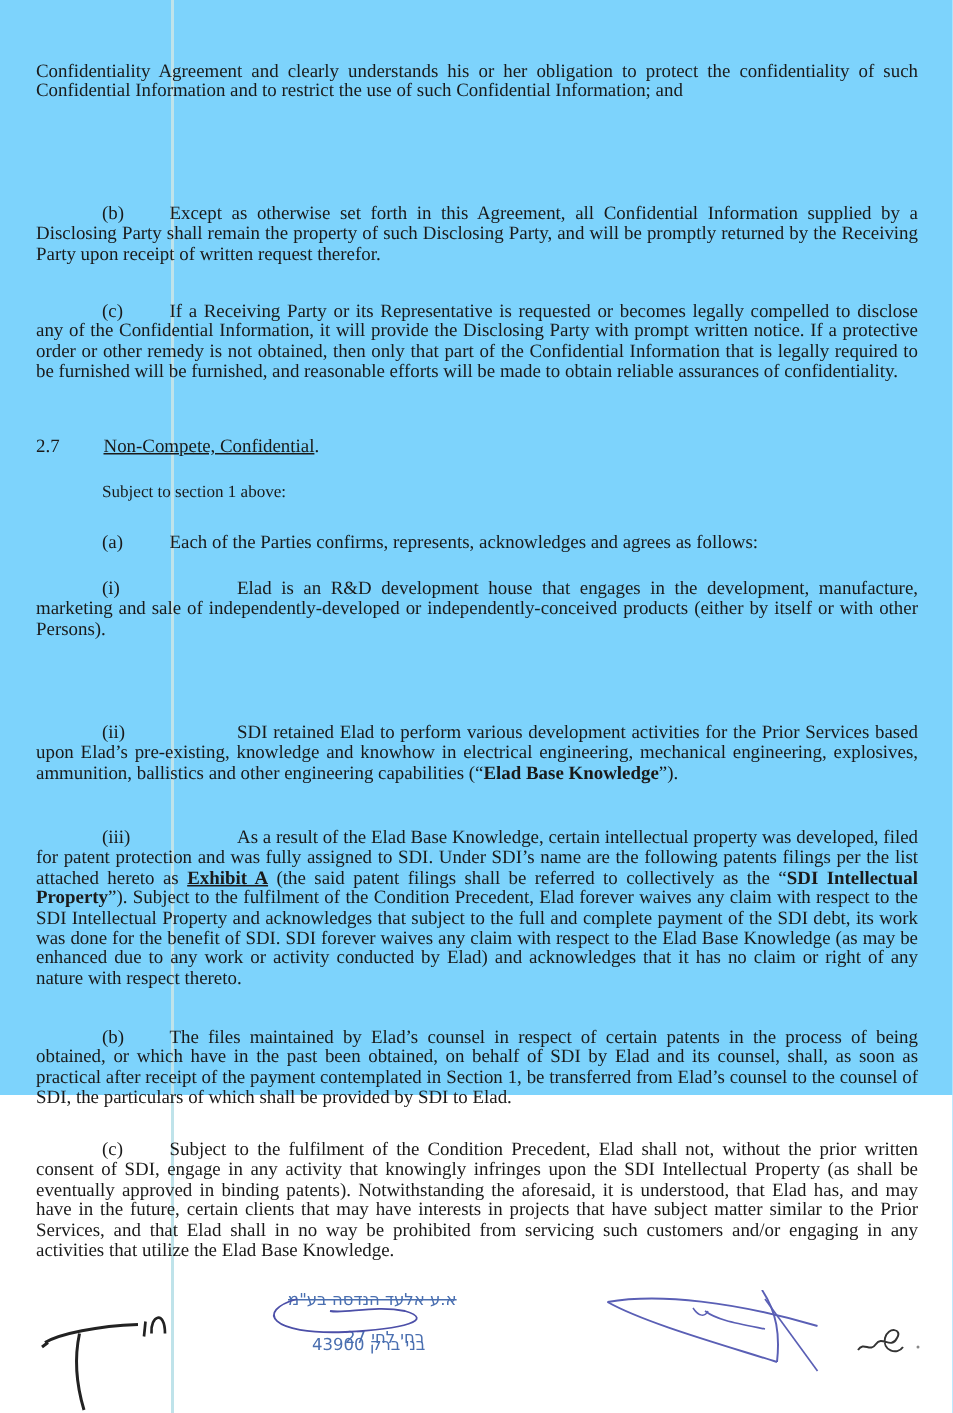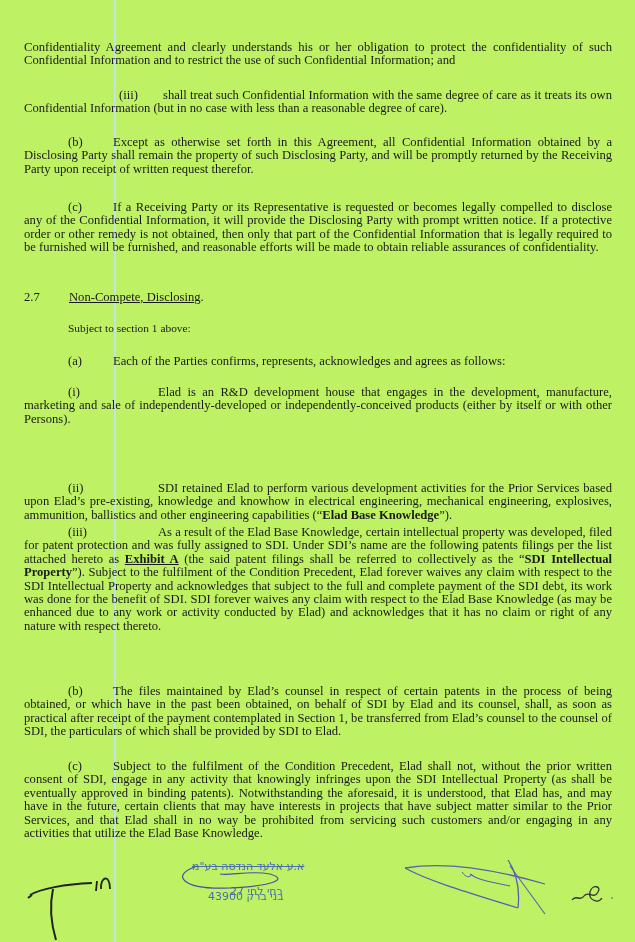--- a/index.html
+++ b/index.html
@@ -4,22 +4,22 @@
 <style>
   html, body { margin: 0; padding: 0; }
   body {
     width: 635px; height: 942px; overflow: hidden;
     background: #ffffff;
     position: relative;
     font-family: "Liberation Serif", serif;
     color: #1a1a1a;
   }
   .page {
-    position: absolute; left: 0; top: 0; width: 635px; height: 942px;
-    background: #bef264;
+    position: absolute; left: 0; top: 0; width: 635px; height: 730px;
+    background: #7dd3fc;
     text-decoration: underline;
   }
   .margin-line {
     position: absolute; left: 114px; top: 0; width: 2px; height: 942px;
     background: #bfe3ea;
   }
   .text-block {
     position: absolute; left: 24px; width: 588px;
     font-size: 12.6px; line-height: 13.4px;
     text-align: justify;
@@ -39,53 +39,50 @@
 </head>
 <body>
 
 <div class="page">
   <div class="margin-line"></div>
 
   <div class="text-block" style="top:41px;">
     <p>Confidentiality Agreement and clearly understands his or her obligation to protect the confidentiality of such Confidential Information and to restrict the use of such Confidential Information; and</p>
   </div>
 
-  <div class="text-block" style="top:89px;">
-    <p><span class="marker" style="padding-left:95px;width:44px;">(iii)</span><span>shall treat such Confidential Information with the same degree of care as it treats its own Confidential Information (but in no case with less than a reasonable degree of care).</span></p>
-  </div>
 
   <div class="text-block" style="top:136px;">
-    <p><span class="marker" style="padding-left:44px;width:45px;">(b)</span><span>Except as otherwise set forth in this Agreement, all Confidential Information obtained by a Disclosing Party shall remain the property of such Disclosing Party, and will be promptly returned by the Receiving Party upon receipt of written request therefor.</span></p>
+    <p><span class="marker" style="padding-left:44px;width:45px;">(b)</span><span>Except as otherwise set forth in this Agreement, all Confidential Information supplied by a Disclosing Party shall remain the property of such Disclosing Party, and will be promptly returned by the Receiving Party upon receipt of written request therefor.</span></p>
   </div>
 
   <div class="text-block" style="top:201px;">
     <p><span class="marker" style="padding-left:44px;width:45px;">(c)</span><span>If a Receiving Party or its Representative is requested or becomes legally compelled to disclose any of the Confidential Information, it will provide the Disclosing Party with prompt written notice.  If a protective order or other remedy is not obtained, then only that part of the Confidential Information that is legally required to be furnished will be furnished, and reasonable efforts will be made to obtain reliable assurances of confidentiality.</span></p>
   </div>
 
   <div class="text-block" style="top:291px;">
-    <p><span class="heading-num">2.7</span><span class="underline">Non-Compete, Disclosing</span><span>.</span></p>
+    <p><span class="heading-num">2.7</span><span class="underline">Non-Compete, Confidential</span><span>.</span></p>
   </div>
 
   <div class="text-block small" style="top:322px;">
     <p>Subject to section 1 above:</p>
   </div>
 
   <div class="text-block" style="top:386px;">
     <p><span class="marker" style="padding-left:44px;width:90px;">(i)</span><span>Elad is an R&amp;D development house that engages in the development, manufacture, marketing and sale of independently-developed or independently-conceived products (either by itself or with other Persons).</span></p>
   </div>
 
   <div class="text-block" style="top:355px;">
     <p><span class="marker" style="padding-left:44px;width:45px;">(a)</span><span>Each of the Parties confirms, represents, acknowledges and agrees as follows:</span></p>
   </div>
 
   <div class="text-block" style="top:450px;margin-top:32px;">
     <p><span class="marker" style="padding-left:44px;width:90px;">(ii)</span><span>SDI retained Elad to perform various development activities for the Prior Services based upon Elad’s pre-existing, knowledge and knowhow in electrical engineering, mechanical engineering, explosives, ammunition, ballistics and other engineering capabilities (“</span><span class="bold">Elad Base Knowledge</span><span>”).</span></p>
   </div>
 
-  <div class="text-block" style="top:526px;">
+  <div class="text-block" style="top:552px;">
     <p><span class="marker" style="padding-left:44px;width:90px;">(iii)</span><span>As a result of the Elad Base Knowledge, certain intellectual property was developed, filed for patent protection and was fully assigned to SDI. Under SDI’s name are the following patents filings per the list attached hereto as </span><span class="bold underline">Exhibit A</span><span> (the said patent filings shall be referred to collectively as the “</span><span class="bold">SDI Intellectual Property</span><span>”). Subject to the fulfilment of the Condition Precedent, Elad forever waives any claim with respect to the SDI Intellectual Property and acknowledges that subject to the full and complete payment of the SDI debt, its work was done for the benefit of SDI. SDI forever waives any claim with respect to the Elad Base Knowledge (as may be enhanced due to any work or activity conducted by Elad) and acknowledges that it has no claim or right of any nature with respect thereto.</span></p>
   </div>
 
   <div class="text-block" style="top:685px;">
     <p><span class="marker" style="padding-left:44px;width:45px;">(b)</span><span>The files maintained by Elad’s counsel in respect of certain patents in the process of being obtained, or which have in the past been obtained, on behalf of SDI by Elad and its counsel, shall, as soon as practical after receipt of the payment contemplated in Section 1, be transferred from Elad’s counsel to the counsel of SDI, the particulars of which shall be provided by SDI to Elad.</span></p>
   </div>
 
   <div class="text-block" style="top:760px;">
     <p><span class="marker" style="padding-left:44px;width:45px;">(c)</span><span>Subject to the fulfilment of the Condition Precedent, Elad shall not, without the prior written consent of SDI, engage in any activity that knowingly infringes upon the SDI Intellectual Property (as shall be eventually approved in binding patents). Notwithstanding the aforesaid, it is understood, that Elad has, and may have in the future, certain clients that may have interests in projects that have subject matter similar to the Prior Services, and that Elad shall in no way be prohibited from servicing such customers and/or engaging in any activities that utilize the Elad Base Knowledge.</span></p>
   </div>

